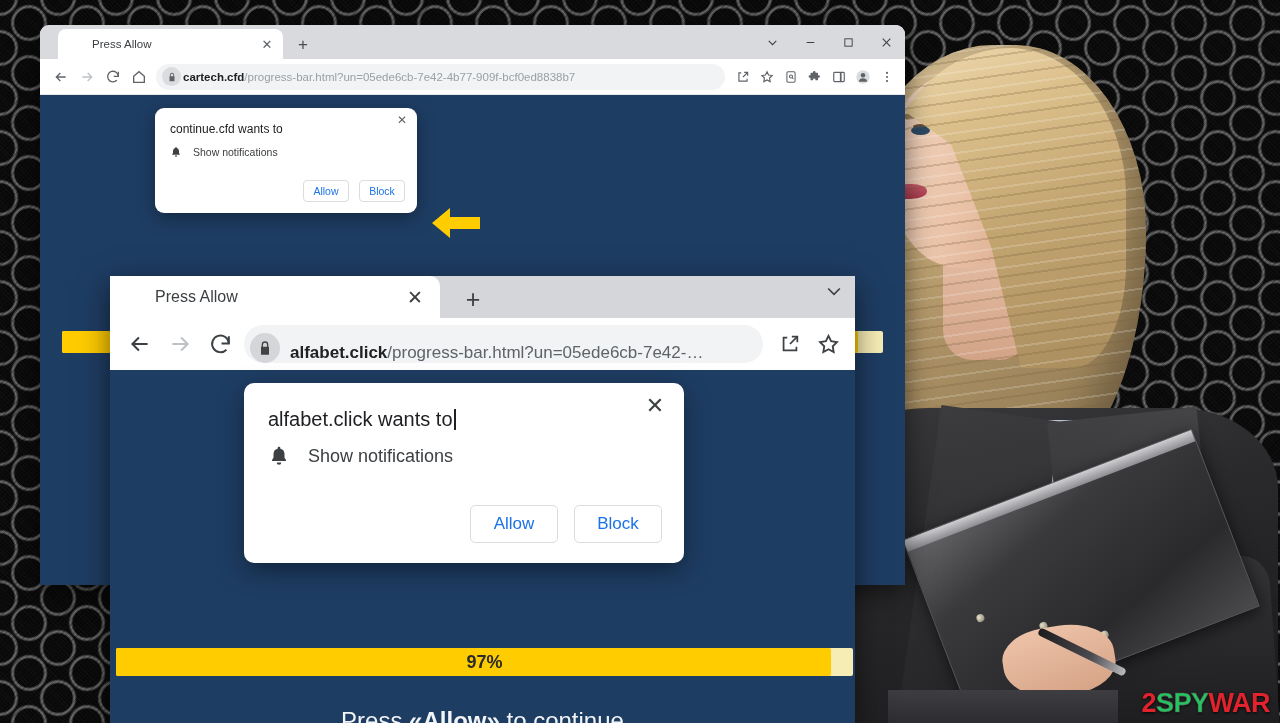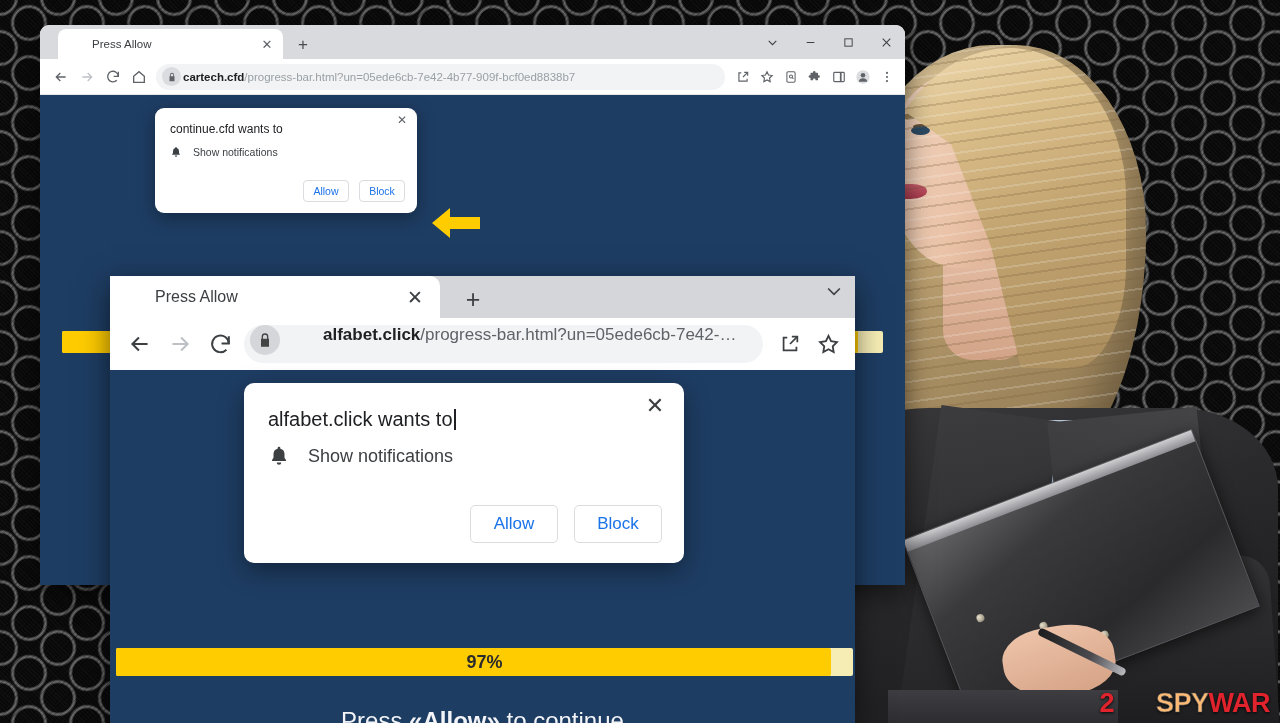--- a/index.html
+++ b/index.html
@@ -182,21 +182,21 @@
     right: 10px; bottom: 6px;
     font-family: "Liberation Sans", sans-serif;
     font-weight: 700;
     font-size: 27px;
     letter-spacing: -0.5px;
     line-height: 1;
     z-index: 60;
     text-shadow: 0 1px 3px rgba(0,0,0,.9);
   }
   #watermark .red { color: #e0232c; }
-  #watermark .grey { color: #fdba74; margin-left: 42px; -webkit-text-stroke: .6px #5a5a5a; }
+  #watermark .grey { color: #22c55e; -webkit-text-stroke: .6px #5a5a5a; }
 
   
   .chrome-win {
     position: absolute;
     background: #ffffff;
     box-shadow: 0 8px 28px rgba(0,0,0,.55);
     overflow: hidden;
   }
 
   
@@ -413,25 +413,24 @@
   #win-front .nav-btn {
     width: 40px; height: 40px;
     display: flex; align-items: center; justify-content: center;
     color: #3c4043;
   }
   #win-front .nav-btn.disabled { color: #bdc1c6; }
   #win-front .omnibox {
     flex: 1; height: 38px;
     background: #f1f3f4;
     border-radius: 19px;
-    display: flex; align-items: flex-start;
+    display: flex; align-items: flex-end;
     margin: 0 8px 0 4px;
     padding-left: 6px;
     overflow: hidden;
-    gap: 33px;
   }
   #win-front .lockpill {
     width: 30px; height: 30px; border-radius: 50%;
     background: #d4d6d9;
     display: flex; align-items: center; justify-content: center;
     flex: 0 0 auto;
   }
   #win-front .urltext {
     font-size: 17px; color: #5f6368;
     margin-left: 10px;

